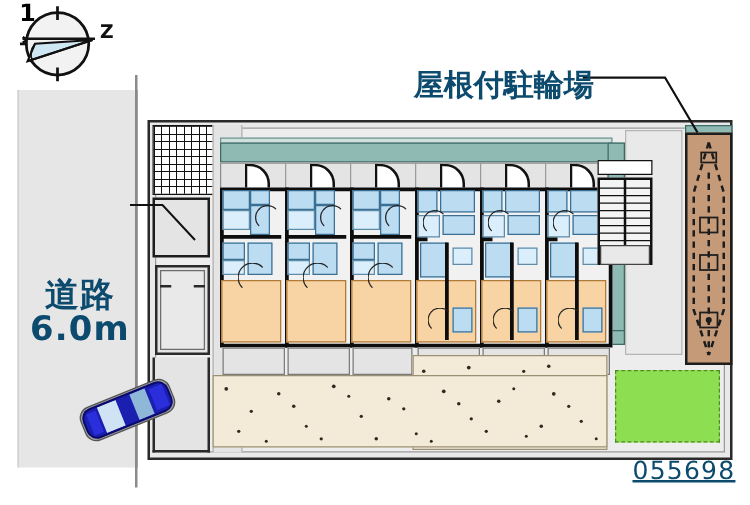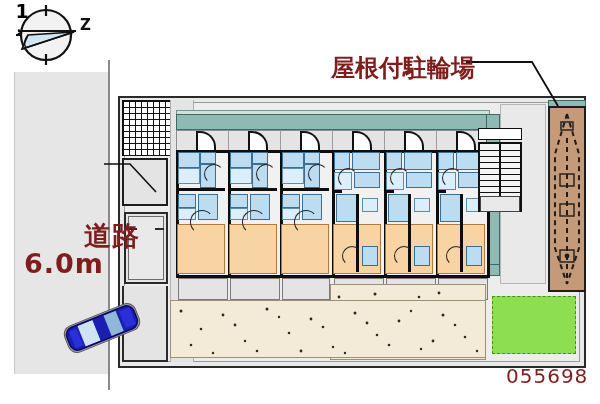--- a/index.html
+++ b/index.html
@@ -16,28 +16,28 @@
   
   .compass{left:8px;top:4px;width:92px;height:62px;}
   .compass svg{display:block;}
 
   
   .road{left:14px;top:72px;width:96px;height:302px;background:#e6e6e6;
         border-left:1px solid #c9c9c9;border-right:2px solid #7a7a7a;}
   .road-edge{left:108px;top:60px;width:2px;height:330px;background:#8a8a8a;}
 
   
-  .lbl{position:absolute;white-space:nowrap;font-weight:700;color:#7f1d1d;
+  .lbl{position:absolute;white-space:nowrap;font-weight:700;color:#0c4a6e;
        font-family:"DejaVu Sans","Liberation Sans",sans-serif;}
   .lbl-gomi{left:2px;top:142px;font-size:25px;letter-spacing:0px;}
-  .lbl-road{left:36px;top:218px;font-size:27px;letter-spacing:1px;margin-left:48px;}
+  .lbl-road{left:36px;top:218px;font-size:27px;letter-spacing:1px;}
   .lbl-road2{left:24px;top:248px;font-size:27px;letter-spacing:1px;text-align:right;}
   .lbl-yane{left:331px;top:52px;font-size:24px;letter-spacing:0px;}
   .lbl-note{left:168px;top:360px;font-size:21px;letter-spacing:1px;}
-  .lbl-id{left:506px;top:364px;font-size:20px;letter-spacing:1px;font-weight:400;}
+  .lbl-id{left:506px;top:364px;font-size:20px;letter-spacing:1px;font-weight:400;text-decoration:underline;}
 
   
   .site{left:118px;top:96px;width:468px;height:272px;background:#e9e9e9;
         border:2px solid #2a2a2a;}
   .site-inner{left:124px;top:102px;width:456px;height:260px;background:#ededed;
         border:1px solid #9a9a9a;}
 
   
   .mesh{left:122px;top:100px;width:54px;height:56px;background:#ffffff;
         border:1px solid #111;

